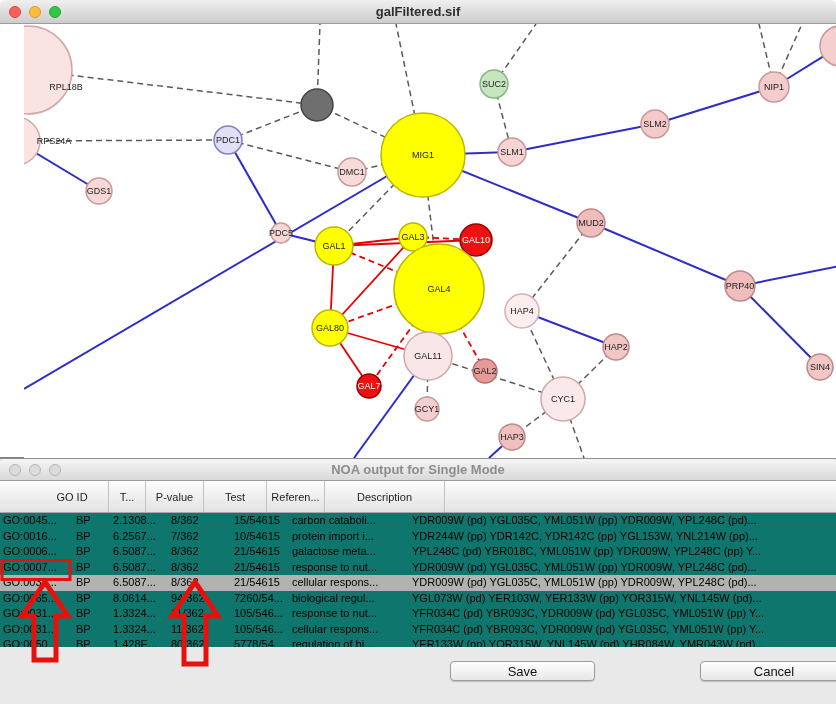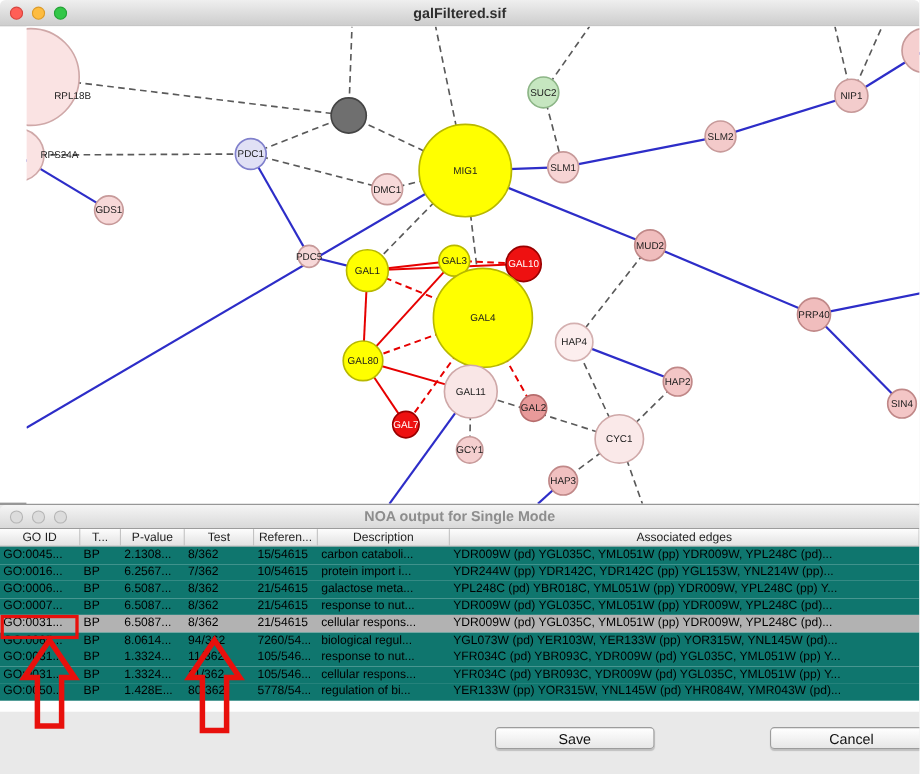--- a/index.html
+++ b/index.html
@@ -22,22 +22,22 @@
   .light.close{background:#ff5f57;border:1px solid #d8443e;}
   .light.min{background:#fdbc40;border:1px solid #dd9b27;}
   .light.max{background:#33c748;border:1px solid #23a335;}
   .light.off{background:#dcdcdc;border:1px solid #b5b5b5;}
   
   .canvas-wrap{position:relative;width:836px;height:434px;background:#ffffff;overflow:hidden;margin-left:24px;}
   #network-svg{display:block;}
   #network-svg text{font-family:"Liberation Sans",sans-serif;}
   
   .noa-table{position:absolute;top:22px;left:0;width:836px;height:166px;background:#ffffff;overflow:hidden;}
-  .thead{display:flex;height:16px;background:linear-gradient(#fdfdfd,#e2e2e2);
-         border-bottom:1px solid #a9a9a9;}
+  .thead{display:flex;height:32px;background:linear-gradient(#fdfdfd,#e2e2e2);
+         border-bottom:1px solid #a9a9a9;padding-left:36px;}
   .th{font-size:11px;color:#1f1f1f;display:flex;align-items:center;justify-content:center;
       border-right:1px solid #c3c3c3;overflow:hidden;white-space:nowrap;}
   .trow{display:flex;height:15.5px;background:#0f766e;}
   .cell{font-size:11px;line-height:15.5px;padding-left:3px;white-space:nowrap;overflow:hidden;color:#000;}
   .col0{width:73px;}.col1{width:37px;}.col2{width:58px;}.col3{width:63px;}
   .col4{width:58px;}.col5{width:120px;}.col6{flex:1;}
   
   .btn{position:absolute;height:20px;border:1px solid #9c9c9c;border-radius:4px;
        background:linear-gradient(#ffffff,#e7e7e7);font-size:13px;color:#111;
        display:flex;align-items:center;justify-content:center;
@@ -185,21 +185,20 @@
     </div>
 
     <div class="noa-table">
       <div class="thead">
         <div class="th col0">GO ID</div>
         <div class="th col1">T...</div>
         <div class="th col2">P-value</div>
         <div class="th col3">Test</div>
         <div class="th col4">Referen...</div>
         <div class="th col5">Description</div>
-        <div class="th col6">Associated edges</div>
       </div>
       <div id="table-body">
           <div class="trow">
             <div class="cell col0">GO:0045...</div>
             <div class="cell col1">BP</div>
             <div class="cell col2">2.1308...</div>
             <div class="cell col3">8/362</div>
             <div class="cell col4">15/54615</div>
             <div class="cell col5">carbon cataboli...</div>
             <div class="cell col6">YDR009W (pd) YGL035C, YML051W (pp) YDR009W, YPL248C (pd)...</div>

